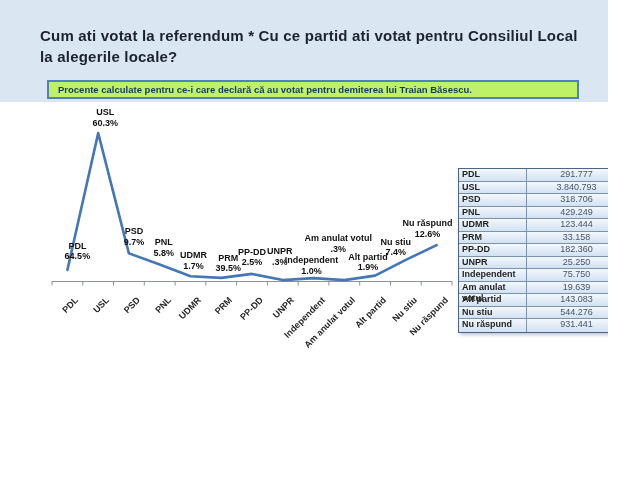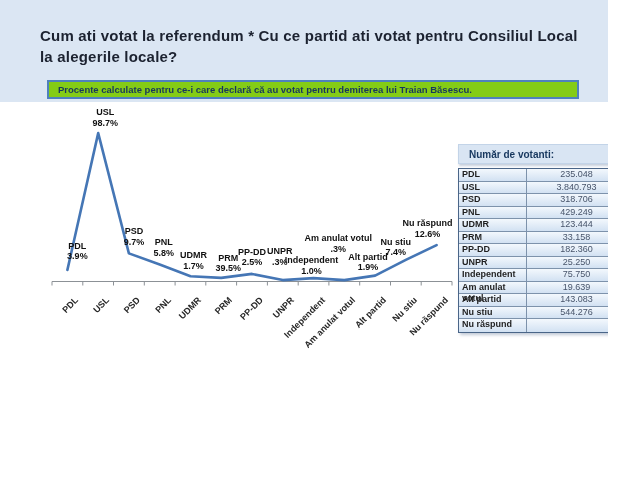--- a/index.html
+++ b/index.html
@@ -2,21 +2,21 @@
 <html><head>
 <meta charset="utf-8">
 <style>
   *{box-sizing:border-box;margin:0;padding:0}
   html,body{width:640px;height:480px;overflow:hidden}
   body{font-family:"Liberation Sans",sans-serif;background:#ffffff}
   .stage{position:relative;width:608px;height:480px;background:#ffffff;overflow:hidden}
   .band{position:absolute;left:0;top:0;width:640px;height:102px;background:#dbe6f3}
   .title{position:absolute;left:40px;top:25px;width:550px;font-size:15px;font-weight:bold;
          color:#1c2230;line-height:21px;letter-spacing:.2px}
-  .subtitle-box{position:absolute;left:47px;top:80px;width:532px;height:19px;background:#84cc16;
+  .subtitle-box{position:absolute;left:47px;top:80px;width:532px;height:19px;background:#bef264;
          border:2px solid #4f81bd;display:flex;align-items:center;padding-left:9px}
   .subtitle-box span{font-size:9.5px;font-weight:bold;color:#17375e;white-space:nowrap}
   .chart-layer{position:absolute;left:0;top:0;width:640px;height:480px}
   svg{position:absolute;left:0;top:0}
   .dlabel{position:absolute;font-size:9px;font-weight:bold;color:#111;text-align:center;
           line-height:10.5px;white-space:nowrap;transform:translateX(-50%)}
   .cat{position:absolute;width:200px;text-align:right;font-size:9px;font-weight:bold;color:#262626;
        white-space:nowrap;transform-origin:100% 0;transform:rotate(-45deg)}
   .side-title{position:absolute;left:458px;top:144px;width:169px;height:20px;background:#d9e5f3;
        border:1px solid #c3d4e8;box-shadow:1px 2px 2px rgba(130,150,180,.45);
@@ -41,26 +41,26 @@
     <span>Procente calculate pentru ce-i care declară că au votat pentru demiterea lui Traian Băsescu.</span>
   </div>
 
   <div class="chart-layer" id="chart-labels">
     <svg id="chart-svg" width="640" height="480" viewBox="0 0 640 480">
         <path d="M 52 281.5 H 452 M 52.0 281.5 V 285.5 M 82.8 281.5 V 285.5 M 113.5 281.5 V 285.5 M 144.3 281.5 V 285.5 M 175.1 281.5 V 285.5 M 205.8 281.5 V 285.5 M 236.6 281.5 V 285.5 M 267.4 281.5 V 285.5 M 298.2 281.5 V 285.5 M 328.9 281.5 V 285.5 M 359.7 281.5 V 285.5 M 390.5 281.5 V 285.5 M 421.2 281.5 V 285.5 M 452.0 281.5 V 285.5" stroke="#8c9196" fill="none"></path>
         <polyline points="67.4,269.9 98.2,133.1 128.9,253.4 159.7,264.5 190.5,276.2 221.2,277.9 252.0,273.9 282.8,280.1 313.5,278.1 344.3,280.1 375.1,275.6 405.8,259.9 436.6,245.1" fill="none" stroke="#4576b5" stroke-width="2.6" stroke-linejoin="round" stroke-linecap="round"></polyline>
       </svg>
   <div class="dlabel" style="left: 77.3846px; top: 240.885px;">
         <div>PDL</div>
-        <div>3.9%</div>
+        <div>64.5%</div>
       </div>
       <div class="cat" style="left: -126.615px; top: 295px;">PDL</div>
       <div class="dlabel" style="left: 105.154px; top: 107.085px;">
         <div>USL</div>
-        <div>98.7%</div>
+        <div>60.3%</div>
       </div>
       <div class="cat" style="left: -95.8462px; top: 295px;">USL</div>
       <div class="dlabel" style="left: 133.923px; top: 226.355px;">
         <div>PSD</div>
         <div>9.7%</div>
       </div>
       <div class="cat" style="left: -65.0769px; top: 295px;">PSD</div>
       <div class="dlabel" style="left: 163.692px; top: 237.47px;">
         <div>PNL</div>
         <div>5.8%</div>
@@ -106,27 +106,24 @@
         <div>7.4%</div>
       </div>
       <div class="cat" style="left: 211.846px; top: 295px;">Nu stiu</div>
       <div class="dlabel" style="left: 427.615px; top: 218.09px;">
         <div>Nu răspund</div>
         <div>12.6%</div>
       </div>
       <div class="cat" style="left: 242.615px; top: 295px;">Nu răspund</div>
     </div>
 
-  <div class="side-title">
-    <span>Număr de votanti:</span>
-  </div>
   <div class="vtable" id="vtable">
       <div class="vrow">
         <div class="vlabel">PDL</div>
-        <div class="vvalue">235.048</div>
+        <div class="vvalue">291.777</div>
       </div>
       <div class="vrow">
         <div class="vlabel">USL</div>
         <div class="vvalue">3.840.793</div>
       </div>
       <div class="vrow">
         <div class="vlabel">PSD</div>
         <div class="vvalue">318.706</div>
       </div>
       <div class="vrow">
@@ -160,15 +157,16 @@
       <div class="vrow">
         <div class="vlabel">Alt partid</div>
         <div class="vvalue">143.083</div>
       </div>
       <div class="vrow">
         <div class="vlabel">Nu stiu</div>
         <div class="vvalue">544.276</div>
       </div>
       <div class="vrow">
         <div class="vlabel">Nu răspund</div>
+        <div class="vvalue">931.441</div>
       </div>
     </div>
 </div>
 
 </body></html>

